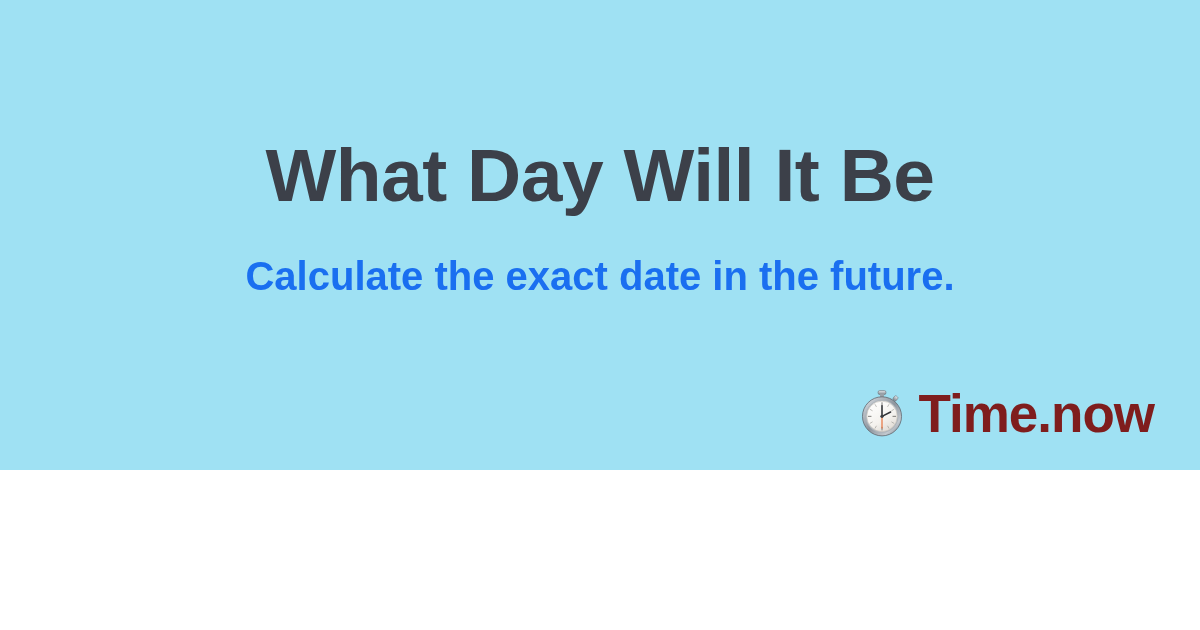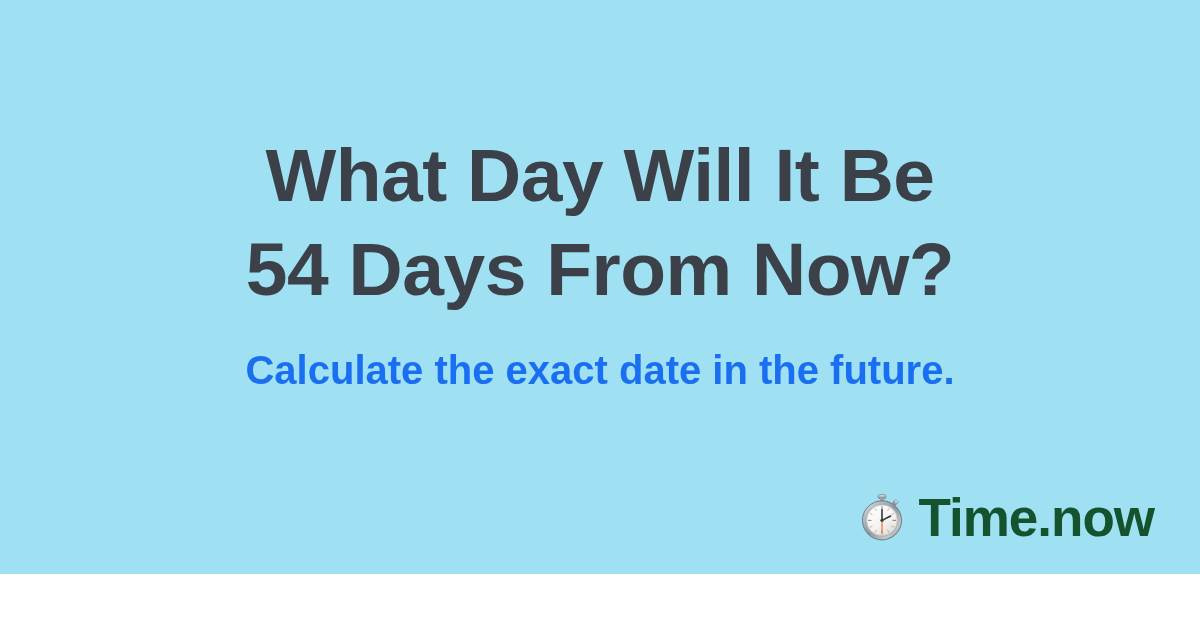--- a/index.html
+++ b/index.html
@@ -8,21 +8,21 @@
   }
   body {
     width: 1200px;
     height: 630px;
     overflow: hidden;
     font-family: "Liberation Sans", sans-serif;
   }
   #og-card {
     position: relative;
     width: 1200px;
-    height: 574px;
+    height: 470px;
     background: #9FE1F3;
     box-sizing: border-box;
     overflow: hidden;
   }
   .hero {
     position: absolute;
     left: 0;
     right: 0;
     top: 128px;
     display: flex;
@@ -69,34 +69,33 @@
     width: 50px;
     height: 50px;
     display: block;
     flex: 0 0 auto;
   }
   .brand-name {
     font-family: "Liberation Sans", sans-serif;
     font-weight: bold;
     font-size: 53px;
     line-height: 53px;
-    color: #14532d;
+    color: #7f1d1d;
     letter-spacing: -1px;
     white-space: nowrap;
   }
 </style>
 </head>
 <body>
 
 <div id="og-card">
 
   <div class="hero">
     <h1 class="headline">
       <span class="headline-line">What Day Will It Be</span>
-      <span class="headline-line">54 Days From Now?</span>
     </h1>
     <p class="subtitle">Calculate the exact date in the future.</p>
   </div>
 
   <div class="brand">
     <span class="brand-icon">
       <svg class="brand-icon" viewBox="0 0 64 64" xmlns="http://www.w3.org/2000/svg" aria-hidden="true">
         <defs>
           <linearGradient id="metalBody" x1="0" y1="0" x2="1" y2="1">
             <stop offset="0%" stop-color="#f2f4f6"></stop>

